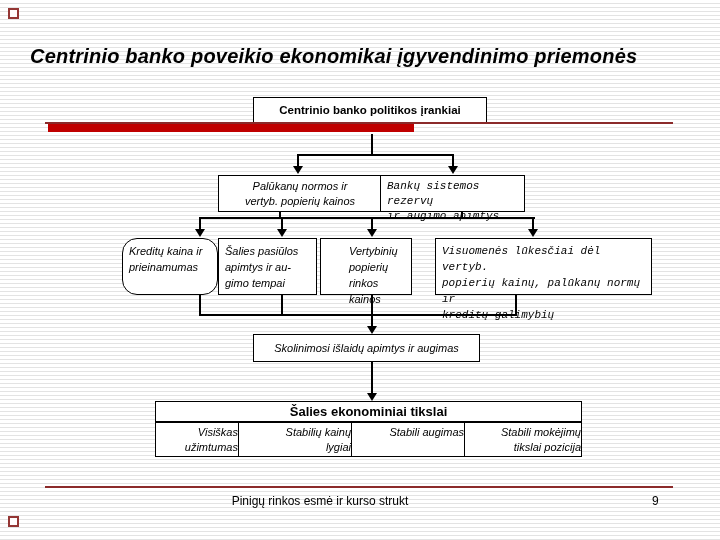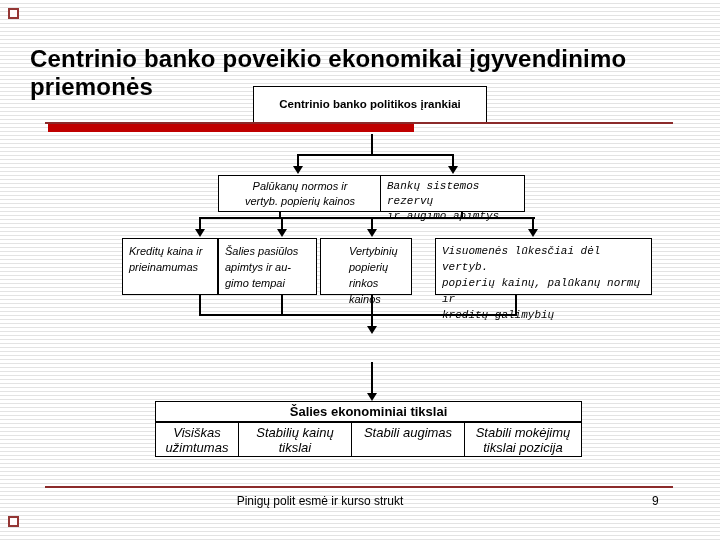--- a/index.html
+++ b/index.html
@@ -4,29 +4,29 @@
 <style>
   html,body{margin:0;padding:0;background:#888;}
   .slide{
     position:relative;width:720px;height:540px;margin:0 auto;overflow:hidden;
     background:repeating-linear-gradient(to bottom,#ffffff 0px,#ffffff 2.6px,#e3e3e3 2.6px,#e3e3e3 4px);
     font-family:"Liberation Sans",sans-serif;color:#000;
   }
   .abs{position:absolute;box-sizing:border-box;}
   .title{
     left:30px;top:45px;width:660px;
-    font-size:24px;font-weight:bold;letter-spacing:0.2px;
+    font-size:20px;font-weight:bold;font-style:italic;letter-spacing:0.2px;
   }
   .corner-sq{width:11px;height:11px;border:2px solid #943634;background:#fffdfd;}
   .fbox{
     background:#ffffff;border:1.5px solid #000;
     font-size:11px;font-style:italic;line-height:15px;white-space:pre-line;
   }
   .rootbox{
-    left:253px;top:86px;width:234px;height:37px;z-index:2;
+    left:253px;top:97px;width:234px;height:27px;z-index:2;
     display:flex;align-items:center;justify-content:center;
     font-style:normal;font-weight:bold;font-size:11.5px;
   }
   .thinline-top{left:45px;top:122px;width:628px;height:2px;background:#8b2a2a;z-index:3;}
   .redbar{left:48px;top:124px;width:366px;height:8px;background:#c00000;z-index:1;}
   .ln{background:#000;}
   .arr{width:0;height:0;border-left:5px solid transparent;border-right:5px solid transparent;border-top:8px solid #000;}
   .lvl2a{left:218px;top:175px;width:164px;height:37px;text-align:center;padding-top:3px;}
   .lvl2b{left:380px;top:175px;width:145px;height:37px;padding:3px 6px;font-family:Liberation Mono, monospace;}
   .lvl3{top:238px;height:57px;padding:4px 6px;line-height:16px;}
@@ -34,21 +34,21 @@
     left:253px;top:334px;width:227px;height:28px;
     display:flex;align-items:center;justify-content:center;text-align:center;
   }
   .goals{left:155px;top:401px;width:427px;background:#fff;border:1.5px solid #000;}
   .goals-header{
     height:17px;border-bottom:2.5px solid #000;
     font-weight:bold;font-size:13px;text-align:center;padding-top:2px;
   }
   .goals-row{display:flex;height:33px;}
   .goal-cell{
-    font-size:13px;font-style:italic;text-align:center;padding-top:2px;
+    font-size:11px;font-style:italic;text-align:right;padding-top:2px;
     line-height:15px;white-space:pre-line;border-right:1.5px solid #000;
   }
   .goal-cell:last-child{border-right:none;}
   .footer-line{left:45px;top:486px;width:628px;height:2px;background:#8b2a2a;}
   .footer-text{left:160px;top:494px;width:320px;text-align:center;font-size:12px;}
   .page-num{left:652px;top:494px;width:24px;font-size:12px;}
 </style>
 </head>
 <body>
 
@@ -81,54 +81,55 @@
   <div class="abs ln" style="left:199px;top:217px;width:336px;height:2px;"></div>
   <div class="abs ln" style="left:199px;top:217px;width:2px;height:14px;"></div>
   <div class="abs arr" style="left:195px;top:229px;"></div>
   <div class="abs ln" style="left:281px;top:217px;width:2px;height:14px;"></div>
   <div class="abs arr" style="left:277px;top:229px;"></div>
   <div class="abs ln" style="left:371px;top:217px;width:2px;height:14px;"></div>
   <div class="abs arr" style="left:367px;top:229px;"></div>
   <div class="abs ln" style="left:532px;top:217px;width:2px;height:14px;"></div>
   <div class="abs arr" style="left:528px;top:229px;"></div>
 
-  <div class="abs fbox lvl3" style="left:122px;width:96px;">Kreditų kaina ir
+  <div class="abs fbox lvl3" style="left:122px;width:96px;border-radius:15px;">Kreditų kaina ir
 prieinamumas</div>
   <div class="abs fbox lvl3" style="left:218px;width:99px;">Šalies pasiūlos
 apimtys ir au-
 gimo tempai</div>
   <div class="abs fbox lvl3" style="left:320px;width:92px;padding-left:28px;">Vertybinių
 popierių
 rinkos kainos</div>
   <div class="abs fbox lvl3" style="left:435px;width:217px;font-family:Liberation Mono, monospace;">Visuomenės lūkesčiai dėl vertyb.
 popierių kainų, palūkanų normų ir
 kreditų galimybių</div>
 
   <div class="abs ln" style="left:199px;top:295px;width:2px;height:20px;"></div>
   <div class="abs ln" style="left:281px;top:295px;width:2px;height:20px;"></div>
   <div class="abs ln" style="left:371px;top:295px;width:2px;height:20px;"></div>
   <div class="abs ln" style="left:515px;top:295px;width:2px;height:20px;"></div>
   <div class="abs ln" style="left:199px;top:314px;width:318px;height:2px;"></div>
   <div class="abs ln" style="left:371px;top:314px;width:2px;height:13px;"></div>
   <div class="abs arr" style="left:367px;top:326px;"></div>
 
+  <div class="abs fbox outcome">Skolinimosi išlaidų apimtys ir augimas</div>
 
   <div class="abs ln" style="left:371px;top:362px;width:2px;height:31px;"></div>
   <div class="abs arr" style="left:367px;top:393px;"></div>
 
   <div class="abs goals">
     <div class="goals-header">Šalies ekonominiai tikslai</div>
     <div class="goals-row">
       <div class="goal-cell" style="width:82px;">Visiškas
 užimtumas</div>
       <div class="goal-cell" style="width:112px;">Stabilių kainų
-tikslai</div>
+lygiai</div>
       <div class="goal-cell" style="width:112px;">Stabili augimas</div>
       <div class="goal-cell" style="flex:1;">Stabili mokėjimų
 tikslai pozicija</div>
     </div>
   </div>
 
   <div class="abs footer-line"></div>
-  <div class="abs footer-text">Pinigų polit esmė ir kurso strukt</div>
+  <div class="abs footer-text">Pinigų rinkos esmė ir kurso strukt</div>
   <div class="abs page-num">9</div>
 
 </div>
 
 </body></html>

